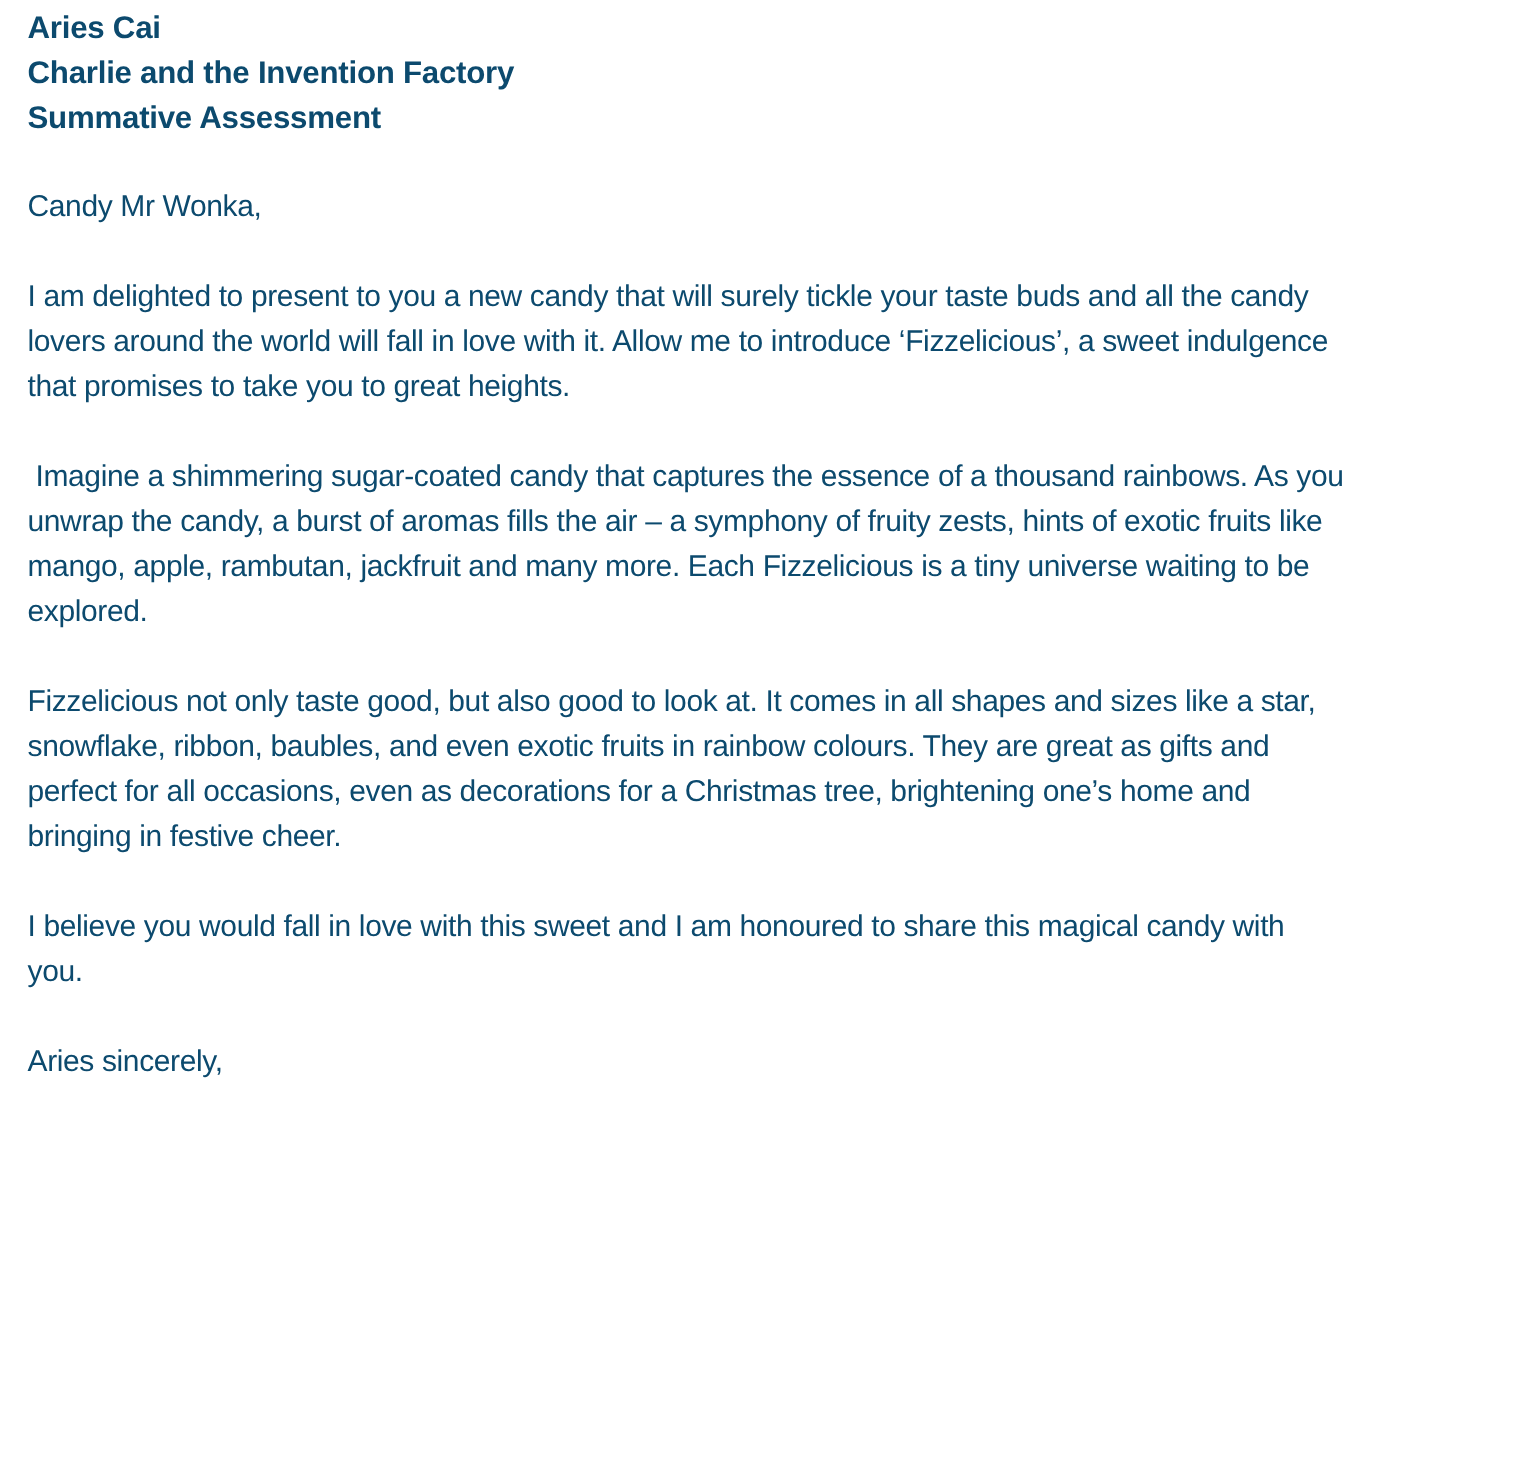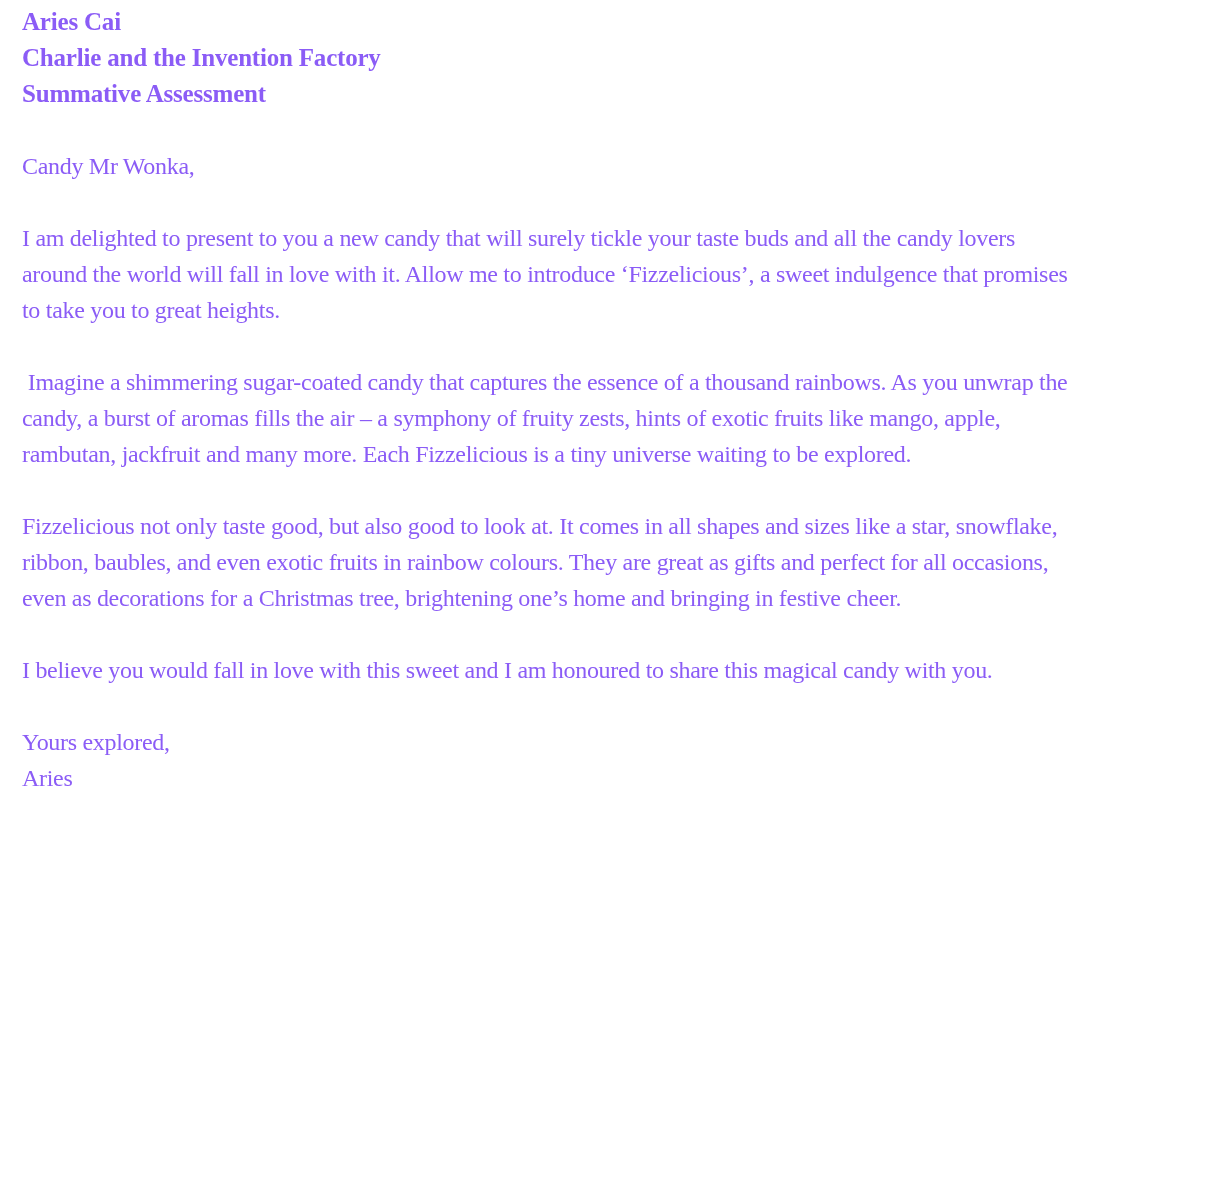--- a/index.html
+++ b/index.html
@@ -7,22 +7,22 @@
     padding: 0;
     background: #ffffff;
   }
   .page {
     position: relative;
     width: 1085px;
     height: 1184px;
     background: #ffffff;
     box-sizing: border-box;
     padding: 4px 10px 0 22px;
-    color: #8b5cf6;
-    font-family: Liberation Serif, serif;
+    color: #0c4a6e;
+    font-family: Liberation Sans, sans-serif;
     overflow: hidden;
   }
   .doc-header p {
     margin: 0;
     font-size: 25px;
     line-height: 36px;
     font-weight: 700;
     letter-spacing: -0.2px;
     white-space: pre-wrap;
   }
@@ -48,17 +48,16 @@
     <p>Charlie and the Invention Factory</p>
     <p>Summative Assessment</p>
   </div>
 
   <div class="doc-body">
     <p>Candy Mr Wonka,</p>
     <p>I am delighted to present to you a new candy that will surely tickle your taste buds and all the candy lovers around the world will fall in love with it. Allow me to introduce ‘Fizzelicious’, a sweet indulgence that promises to take you to great heights.</p>
     <p> Imagine a shimmering sugar-coated candy that captures the essence of a thousand rainbows. As you unwrap the candy, a burst of aromas fills the air – a symphony of fruity zests, hints of exotic fruits like mango, apple, rambutan, jackfruit and many more. Each Fizzelicious is a tiny universe waiting to be explored.</p>
     <p>Fizzelicious not only taste good, but also good to look at. It comes in all shapes and sizes like a star, snowflake, ribbon, baubles, and even exotic fruits in rainbow colours. They are great as gifts and perfect for all occasions, even as decorations for a Christmas tree, brightening one’s home and bringing in festive cheer.</p>
     <p>I believe you would fall in love with this sweet and I am honoured to share this magical candy with you.</p>
-    <p>Yours explored,</p>
-    <p class="no-gap">Aries</p>
+    <p>Aries sincerely,</p>
   </div>
 
 </div>
 
 </body></html>

